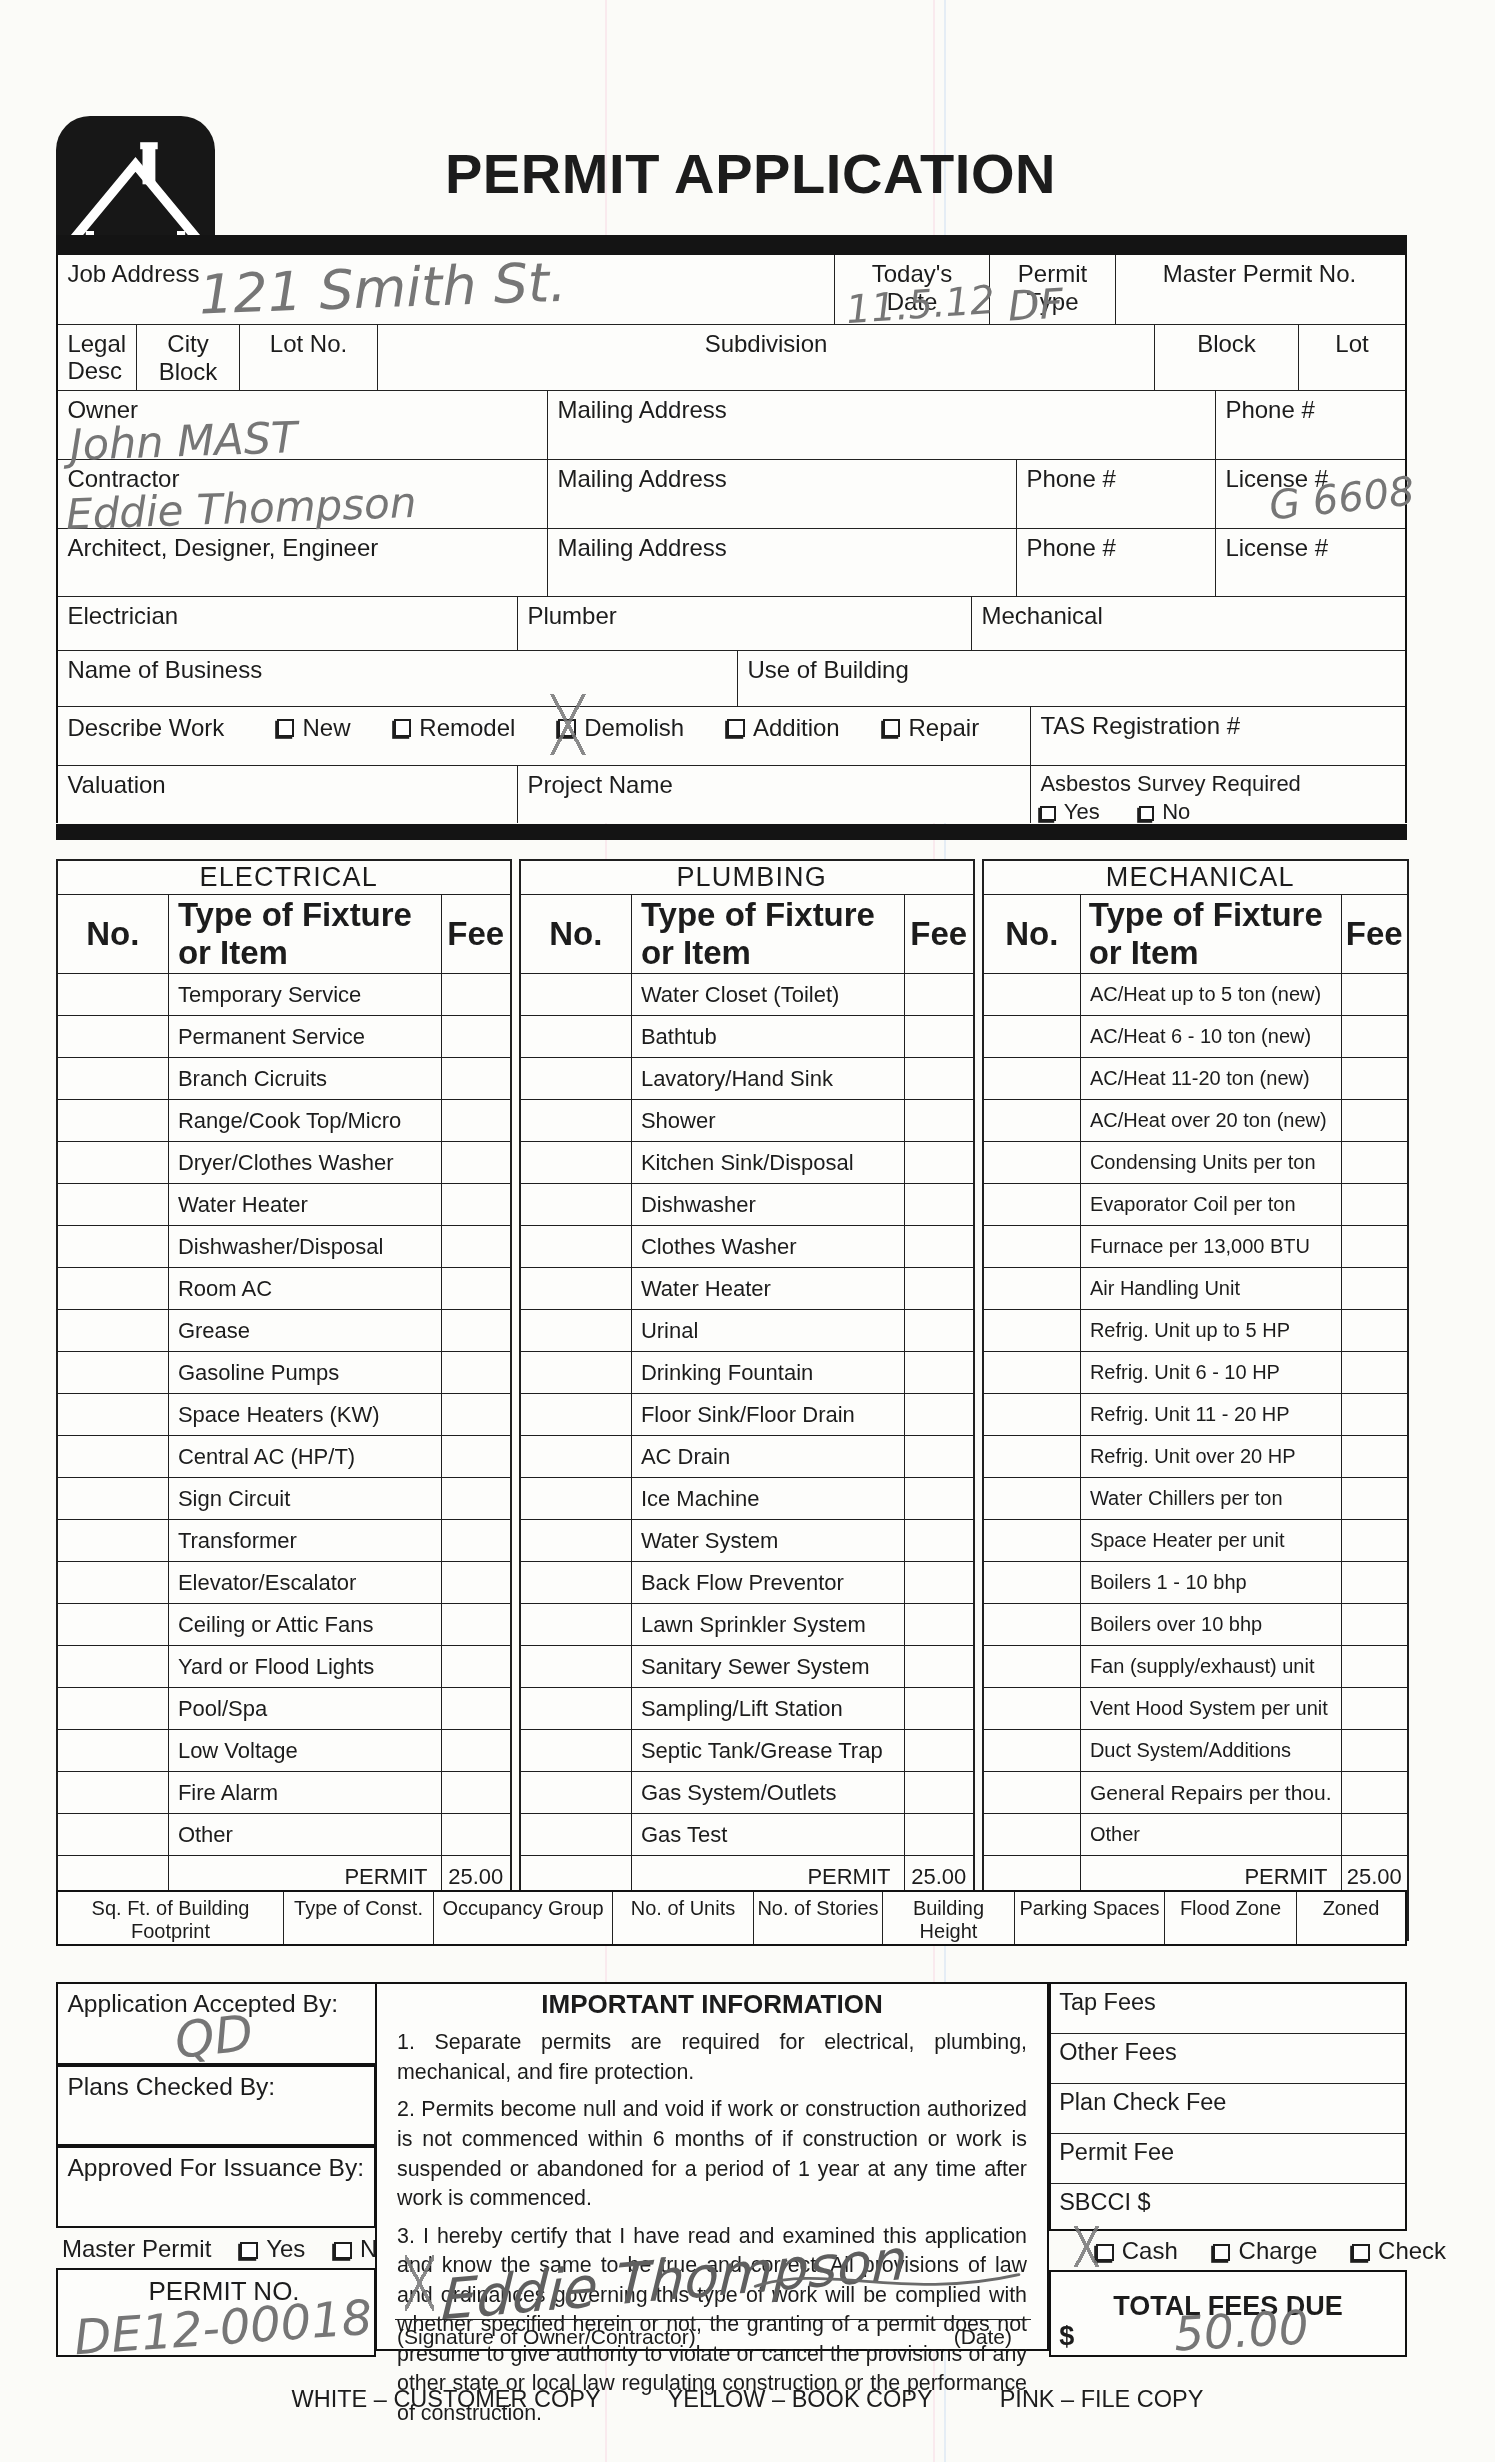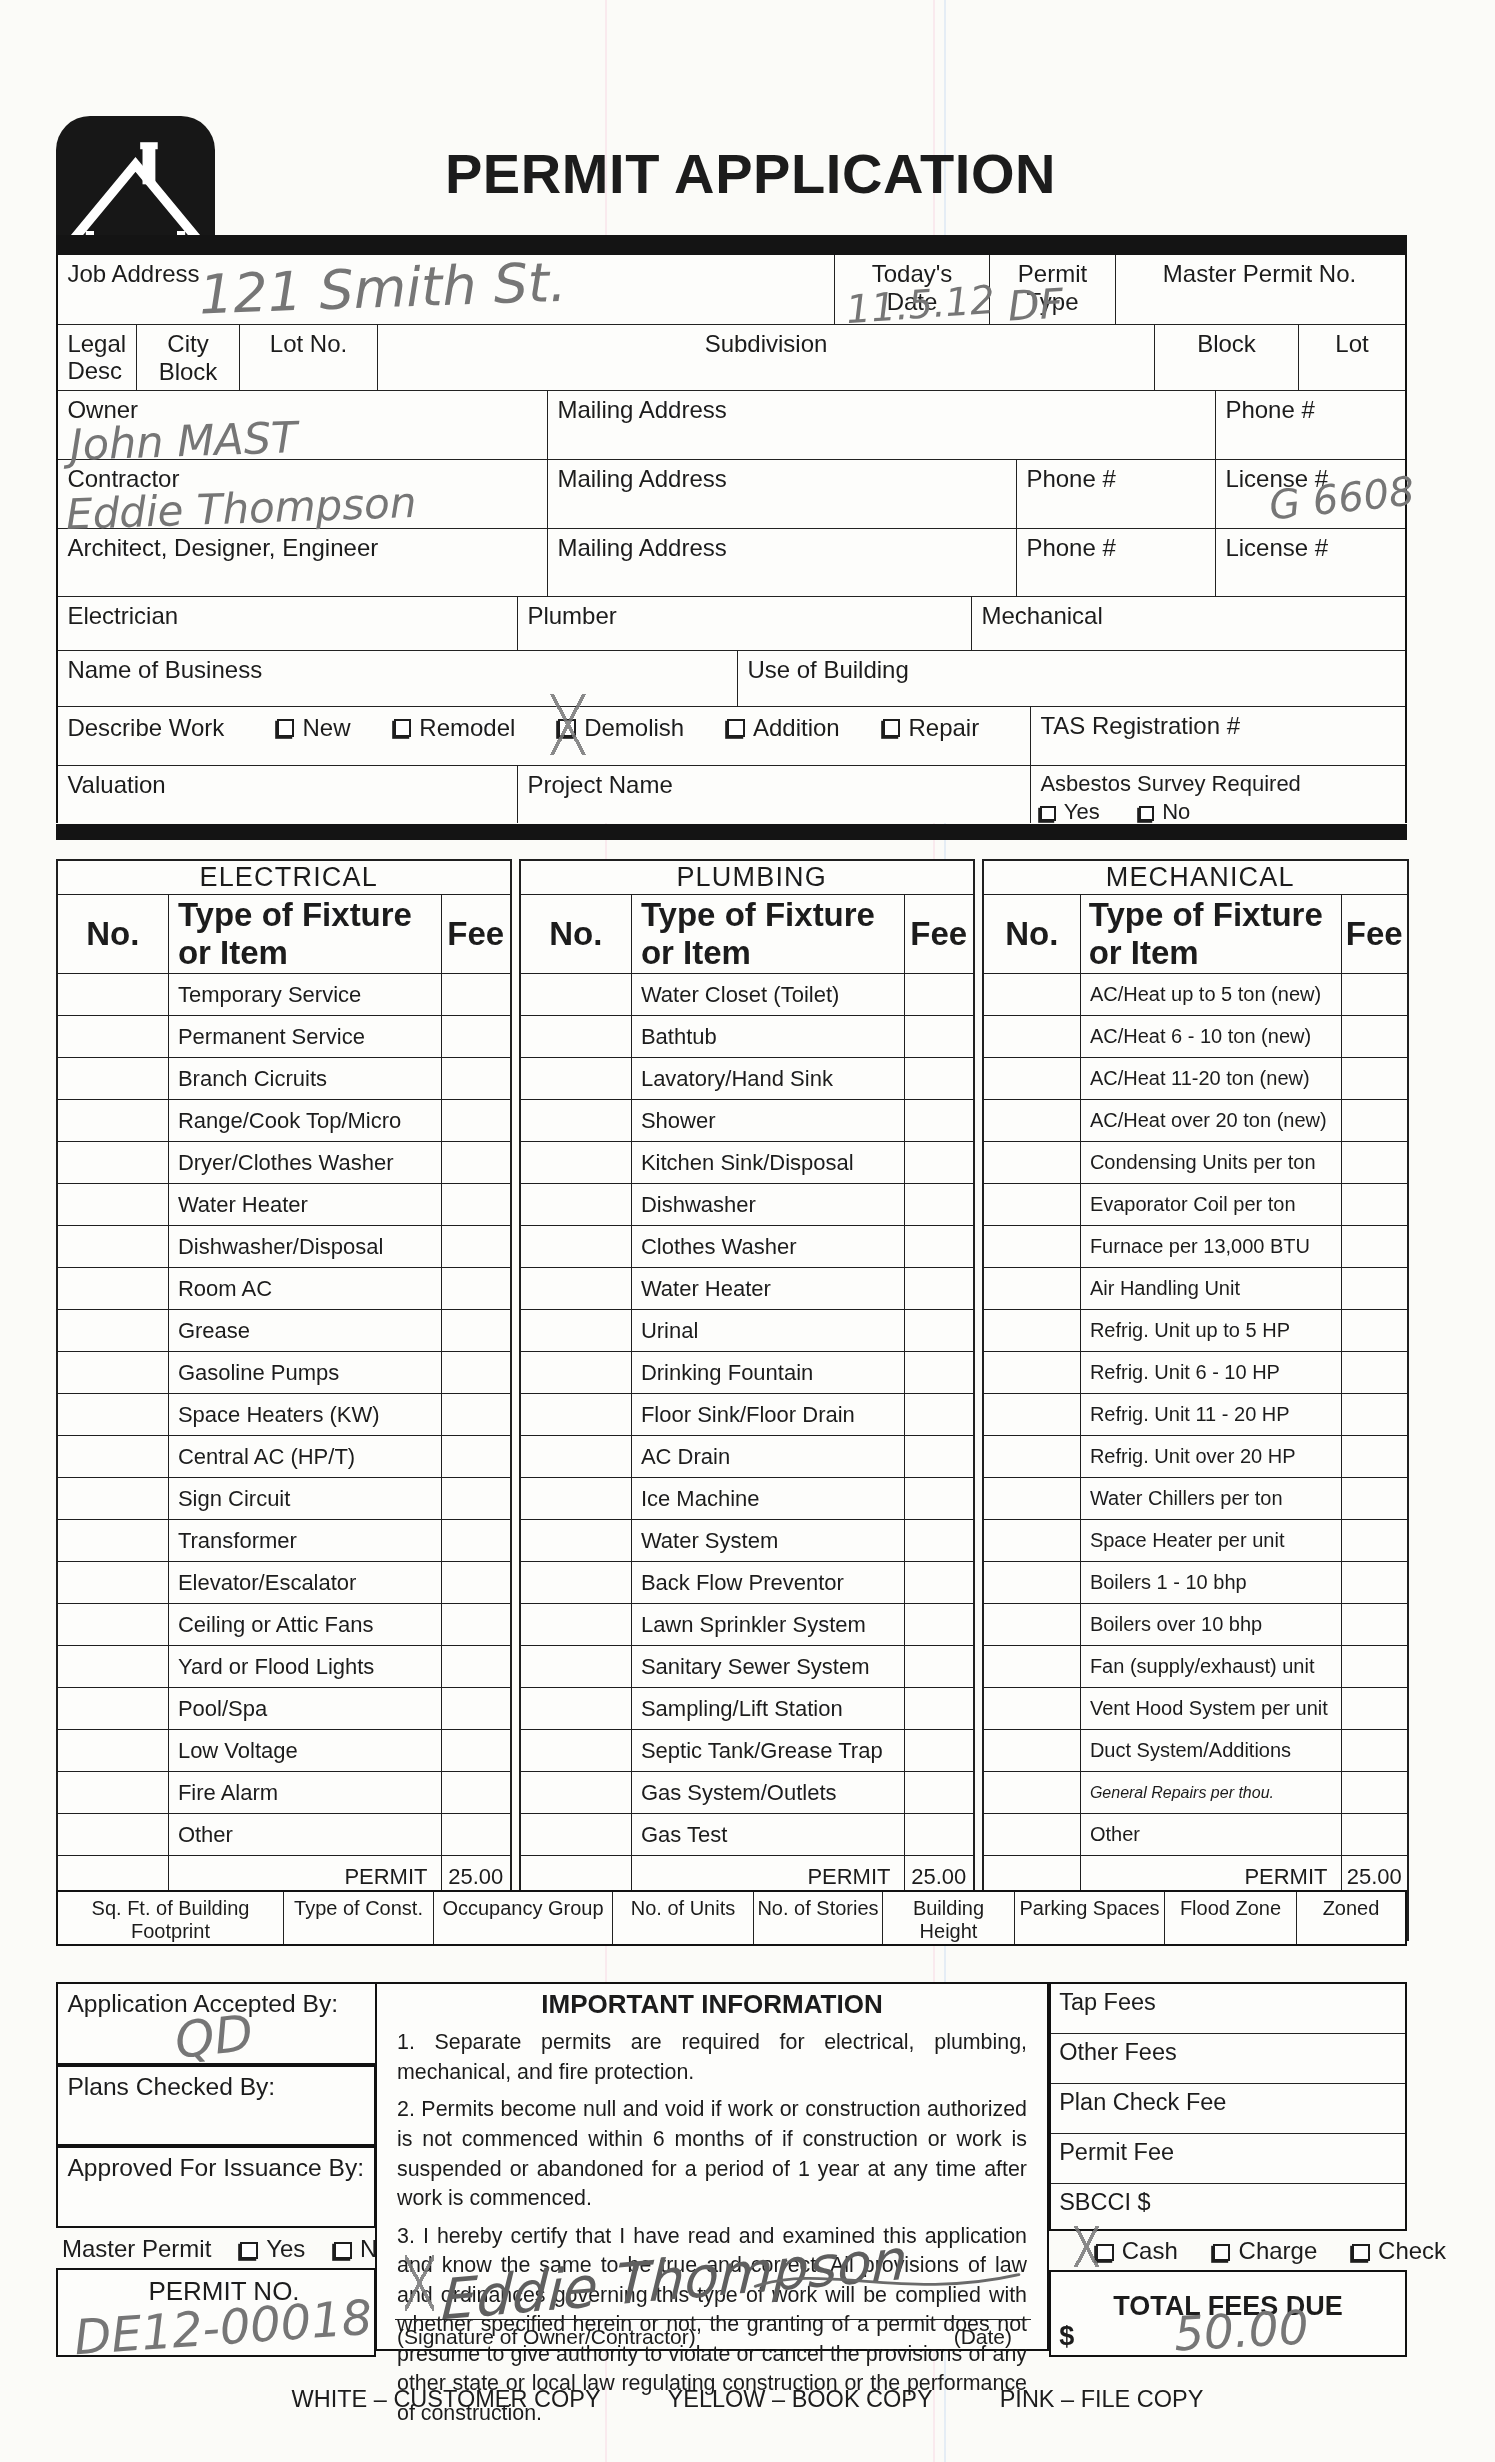--- a/index.html
+++ b/index.html
@@ -569,21 +569,21 @@
           <td style="font-size:20px;">Vent Hood System per unit</td>
           <td class="fee"></td>
         </tr>
     <tr>
           <td class="no"></td>
           <td style="font-size:20px;">Duct System/Additions</td>
           <td class="fee"></td>
         </tr>
     <tr>
           <td class="no"></td>
-          <td style="font-size:16px;font-style:italic;">General Repairs per thou.</td>
+          <td style="font-size:21px;">General Repairs per thou.</td>
           <td class="fee"></td>
         </tr>
     <tr>
           <td class="no"></td>
           <td style="font-size:20px;">Other</td>
           <td class="fee"></td>
         </tr>
     <tr style="height:42px;">
           <td></td>
           <td class="plbl">PERMIT</td>

